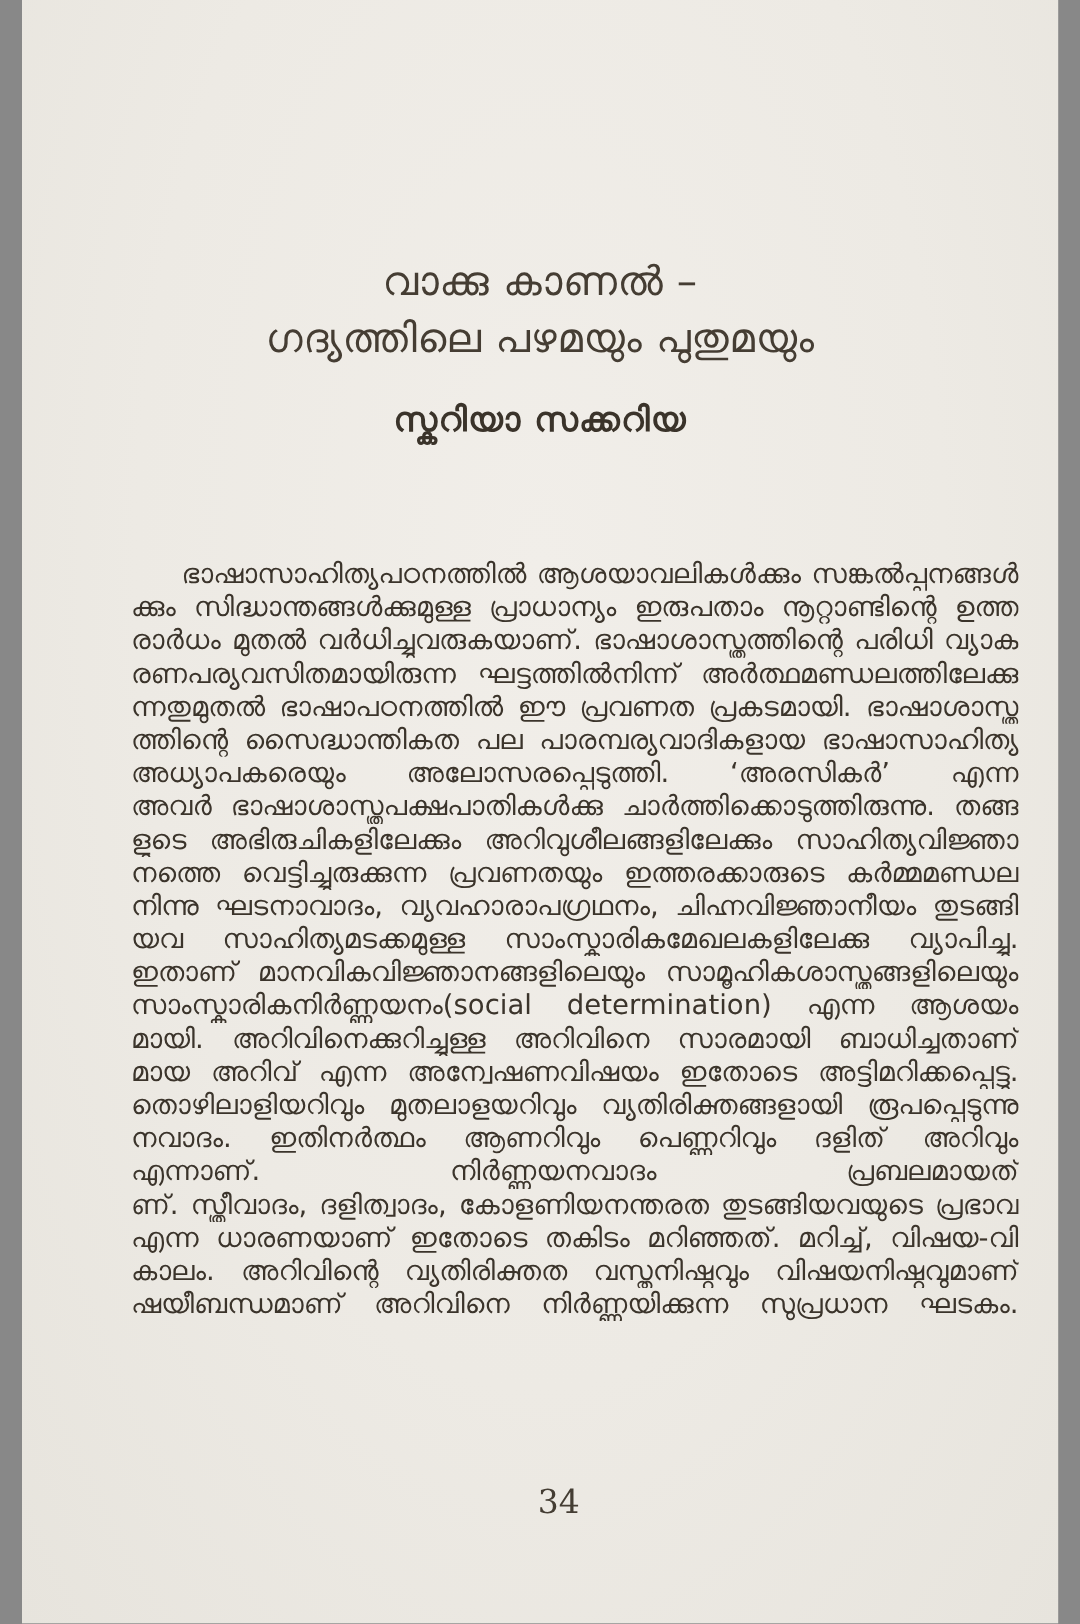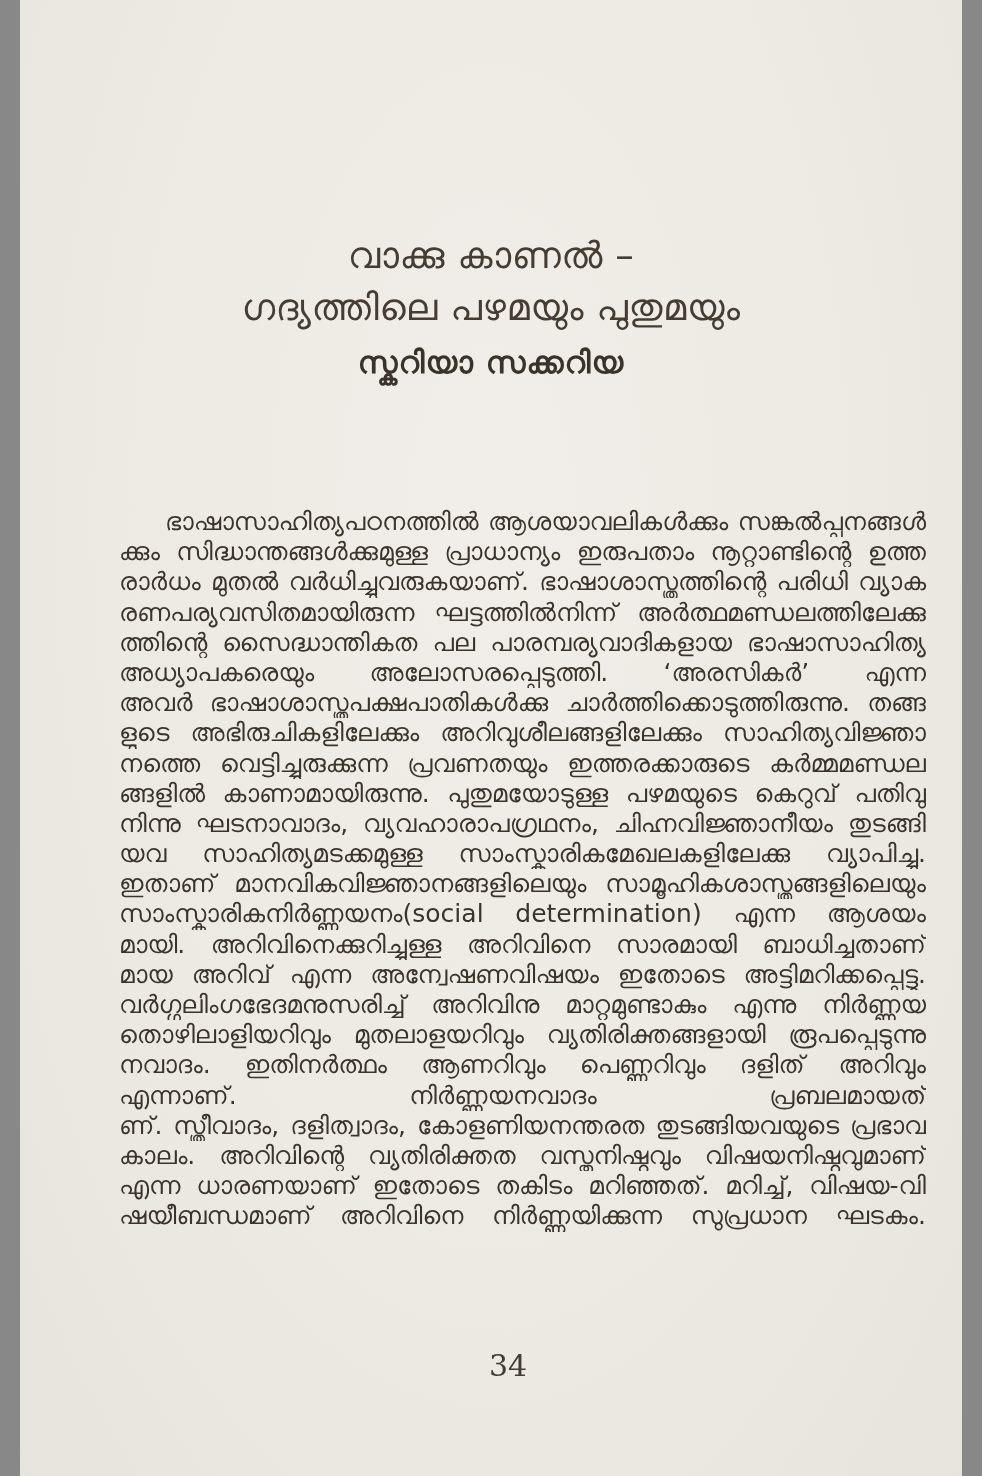--- a/index.html
+++ b/index.html
@@ -26,21 +26,21 @@
   }
   .title-line {
     font-size: 37px;
     line-height: 52px;
     font-weight: 500;
     color: #453d33;
     letter-spacing: 0.5px;
   }
   .author {
     position: absolute;
-    top: 344px;
+    top: 364px;
     left: 0;
     right: 0;
     text-align: center;
     font-size: 31px;
     font-weight: 700;
     color: #3a332a;
     letter-spacing: 1px;
   }
   .body-text {
     position: absolute;
@@ -84,37 +84,36 @@
     <div class="title-line">ഗദ്യത്തിലെ പഴമയും പുതുമയും</div>
   </div>
 
   <div class="author">സ്കറിയാ സക്കറിയ</div>
 
   <div class="body-text">
       <div class="body-line">ഭാഷാസാഹിത്യപഠനത്തിൽ ആശയാവലികൾക്കും സങ്കൽപ്പനങ്ങൾ</div>
       <div class="body-line">ക്കും സിദ്ധാന്തങ്ങൾക്കുമുള്ള പ്രാധാന്യം ഇരുപതാം നൂറ്റാണ്ടിന്റെ ഉത്ത</div>
       <div class="body-line">രാർധം മുതൽ വർധിച്ചുവരുകയാണ്. ഭാഷാശാസ്ത്രത്തിന്റെ പരിധി വ്യാക</div>
       <div class="body-line">രണപര്യവസിതമായിരുന്ന ഘട്ടത്തിൽനിന്ന് അർത്ഥമണ്ഡലത്തിലേക്കു കട</div>
+      <div class="body-line">ന്നതുമുതൽ ഭാഷാപഠനത്തിൽ ഈ പ്രവണത പ്രകടമായി. ഭാഷാശാസ്ത്ര</div>
       <div class="body-line">ത്തിന്റെ സൈദ്ധാന്തികത പല പാരമ്പര്യവാദികളായ ഭാഷാസാഹിത്യ</div>
       <div class="body-line">അധ്യാപകരെയും അലോസരപ്പെടുത്തി. ‘അരസികർ’ എന്ന വിശേഷണം</div>
       <div class="body-line">അവർ ഭാഷാശാസ്ത്രപക്ഷപാതികൾക്കു ചാർത്തിക്കൊടുത്തിരുന്നു. തങ്ങ</div>
       <div class="body-line">ളുടെ അഭിരുചികളിലേക്കും അറിവുശീലങ്ങളിലേക്കും സാഹിത്യവിജ്ഞാ</div>
       <div class="body-line">നത്തെ വെട്ടിച്ചുരുക്കുന്ന പ്രവണതയും ഇത്തരക്കാരുടെ കർമ്മമണ്ഡല</div>
-      <div class="body-line">ങ്ങളിൽ കാണാമായിരുന്നു. പുതുമയോടുള്ള പഴമയുടെ കെറുവ് പതിവു</div>
       <div class="body-line">നിന്നു ഘടനാവാദം, വ്യവഹാരാപഗ്രഥനം, ചിഹ്നവിജ്ഞാനീയം തുടങ്ങി</div>
       <div class="body-line">യവ സാഹിത്യമടക്കമുള്ള സാംസ്കാരികമേഖലകളിലേക്കു വ്യാപിച്ചു.</div>
       <div class="body-line">ഇതാണ് മാനവികവിജ്ഞാനങ്ങളിലെയും സാമൂഹികശാസ്ത്രങ്ങളിലെയും</div>
       <div class="body-line">സാംസ്കാരികനിർണ്ണയനം(social determination) എന്ന ആശയം പ്രബല</div>
       <div class="body-line">മായി. അറിവിനെക്കുറിച്ചുള്ള അറിവിനെ സാരമായി ബാധിച്ചതാണ് നിർണ്ണ</div>
       <div class="body-line">മായ അറിവ് എന്ന അന്വേഷണവിഷയം ഇതോടെ അട്ടിമറിക്കപ്പെട്ടു. വംശ</div>
-      <div class="body-line">വർഗ്ഗലിംഗഭേദമനുസരിച്ച് അറിവിനു മാറ്റമുണ്ടാകും എന്നു നിർണ്ണയ</div>
       <div class="body-line">തൊഴിലാളിയറിവും മുതലാളയറിവും വ്യതിരിക്തങ്ങളായി രൂപപ്പെടുന്നു</div>
       <div class="body-line">നവാദം. ഇതിനർത്ഥം ആണറിവും പെണ്ണറിവും ദളിത് അറിവും</div>
       <div class="body-line">എന്നാണ്. നിർണ്ണയനവാദം പ്രബലമായത് ഘടനാവാദാനന്തരഘട്ടത്തിലാ</div>
       <div class="body-line">ണ്. സ്ത്രീവാദം, ദളിത്വാദം, കോളണിയനന്തരത തുടങ്ങിയവയുടെ പ്രഭാവ</div>
+      <div class="body-line">എന്ന ധാരണയാണ് ഇതോടെ തകിടം മറിഞ്ഞത്. മറിച്ച്, വിഷയ-വി</div>
       <div class="body-line">കാലം. അറിവിന്റെ വ്യതിരിക്തത വസ്തുനിഷ്ഠവും വിഷയനിഷ്ഠവുമാണ്</div>
-      <div class="body-line">എന്ന ധാരണയാണ് ഇതോടെ തകിടം മറിഞ്ഞത്. മറിച്ച്, വിഷയ-വി</div>
       <div class="body-line">ഷയീബന്ധമാണ് അറിവിനെ നിർണ്ണയിക്കുന്ന സുപ്രധാന ഘടകം. വൈശി</div>
     </div>
 
   <div class="page-number">34</div>
 
 </div>
 
 </body></html>

